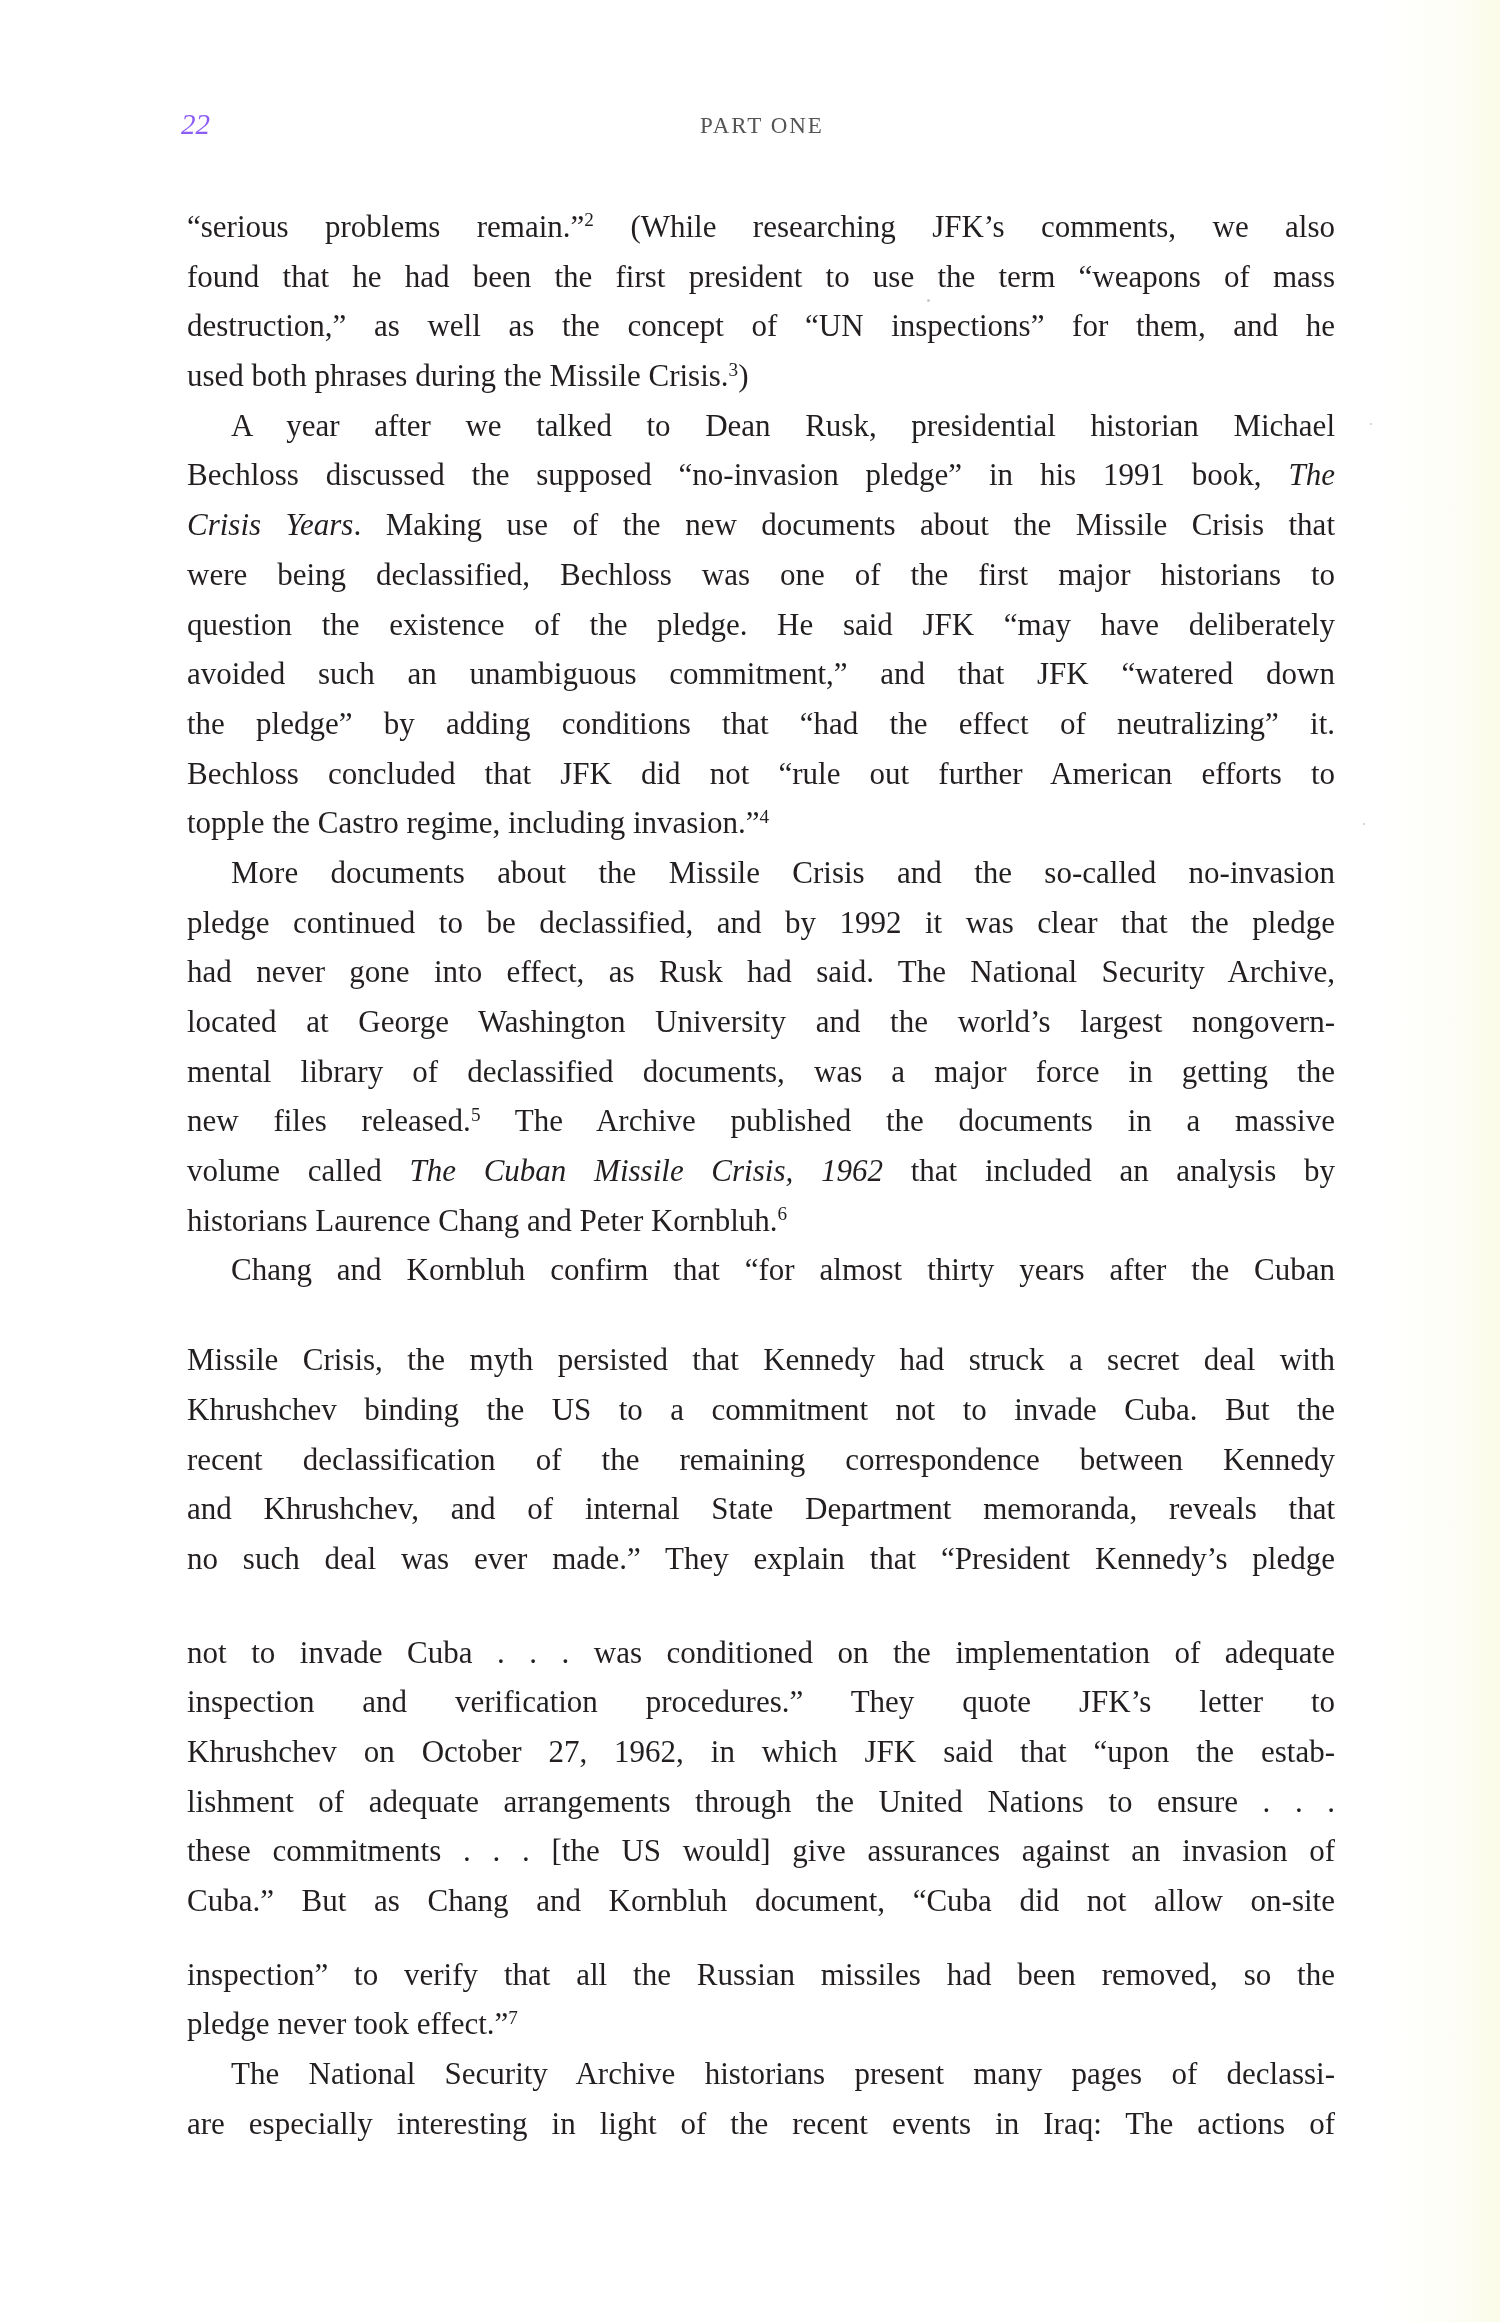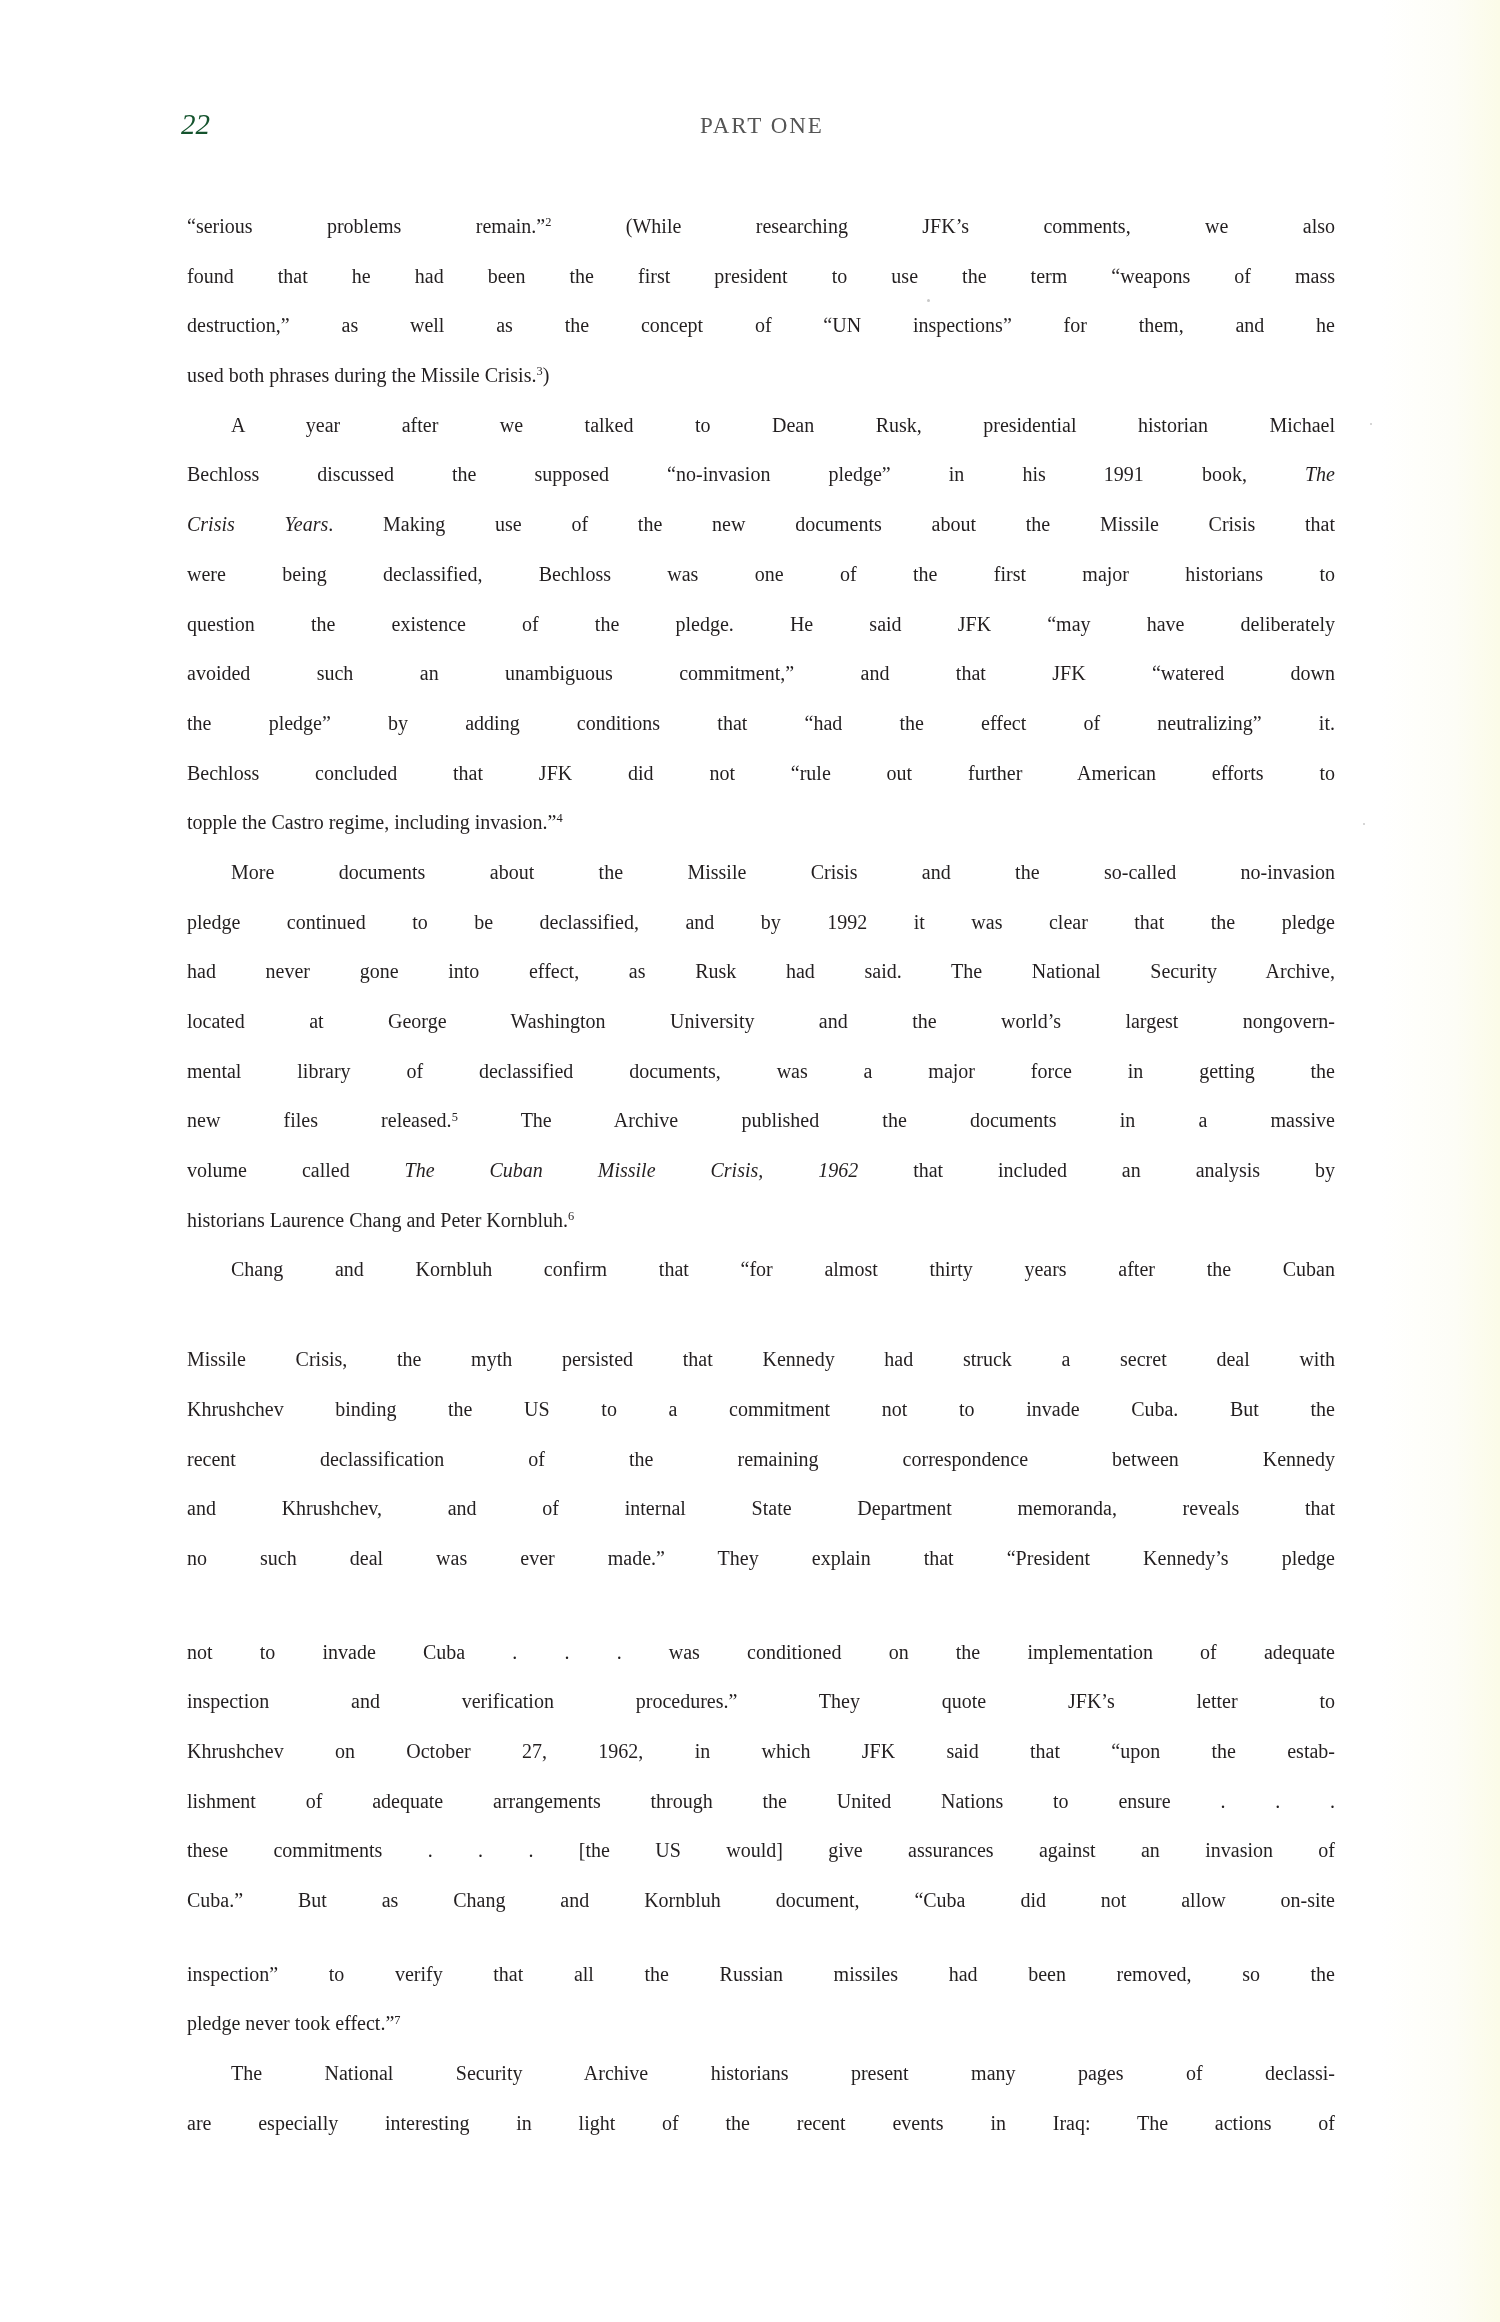--- a/index.html
+++ b/index.html
@@ -30,40 +30,40 @@
       height: 40px;
     }
     .page-number {
       position: absolute;
       left: 181px;
       top: 0;
       font-family: "Liberation Serif", serif;
       font-style: italic;
       font-size: 29px;
       line-height: 40px;
-      color: #14532d;
+      color: #8b5cf6;
     }
     .section-title {
       position: absolute;
       left: 700px;
       top: 2px;
       font-family: "Liberation Serif", serif;
       font-size: 23px;
       letter-spacing: 2px;
       line-height: 40px;
       color: #555;
       font-weight: normal;
     }
     .body-text {
       position: absolute;
       left: 187px;
       top: 202px;
       width: 1148px;
       font-family: "Liberation Serif", serif;
-      font-size: 20px;
+      font-size: 31px;
       line-height: 49.7px;
       text-align: justify;
       hyphens: manual;
       color: #231f20;
     }
     .line {
       display: block;
       text-align: justify;
       text-align-last: justify;
       white-space: nowrap;

